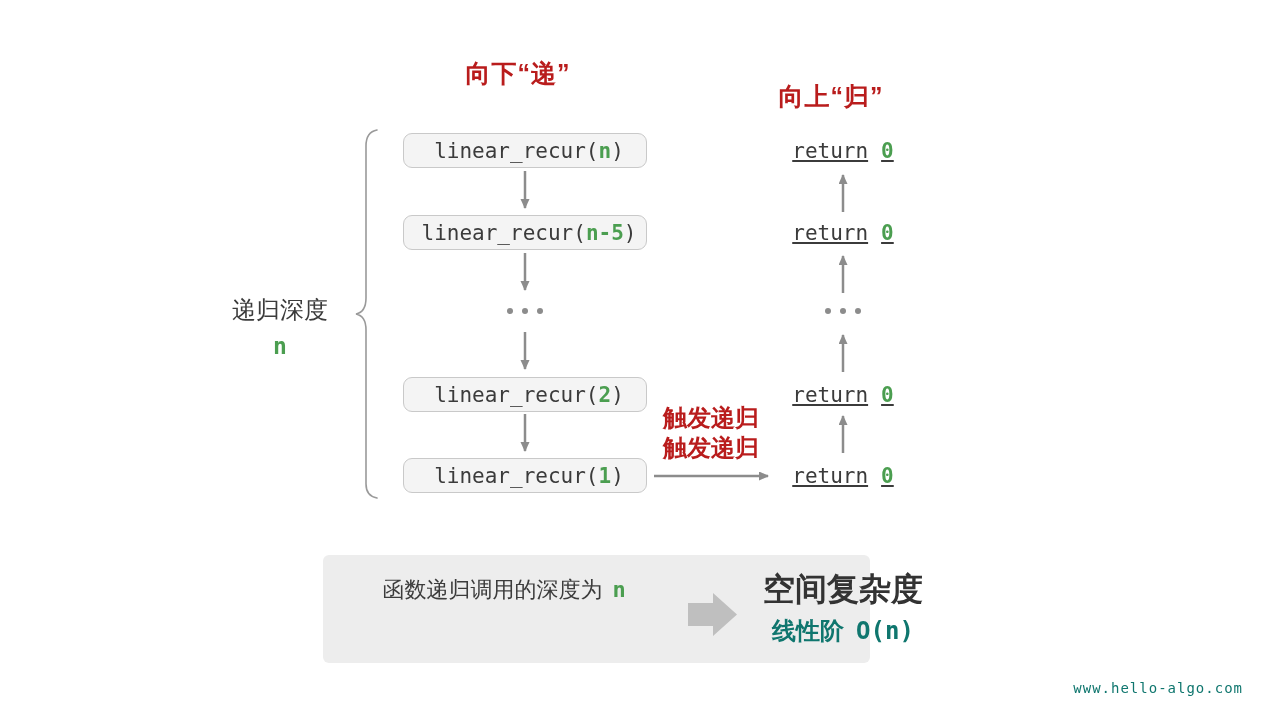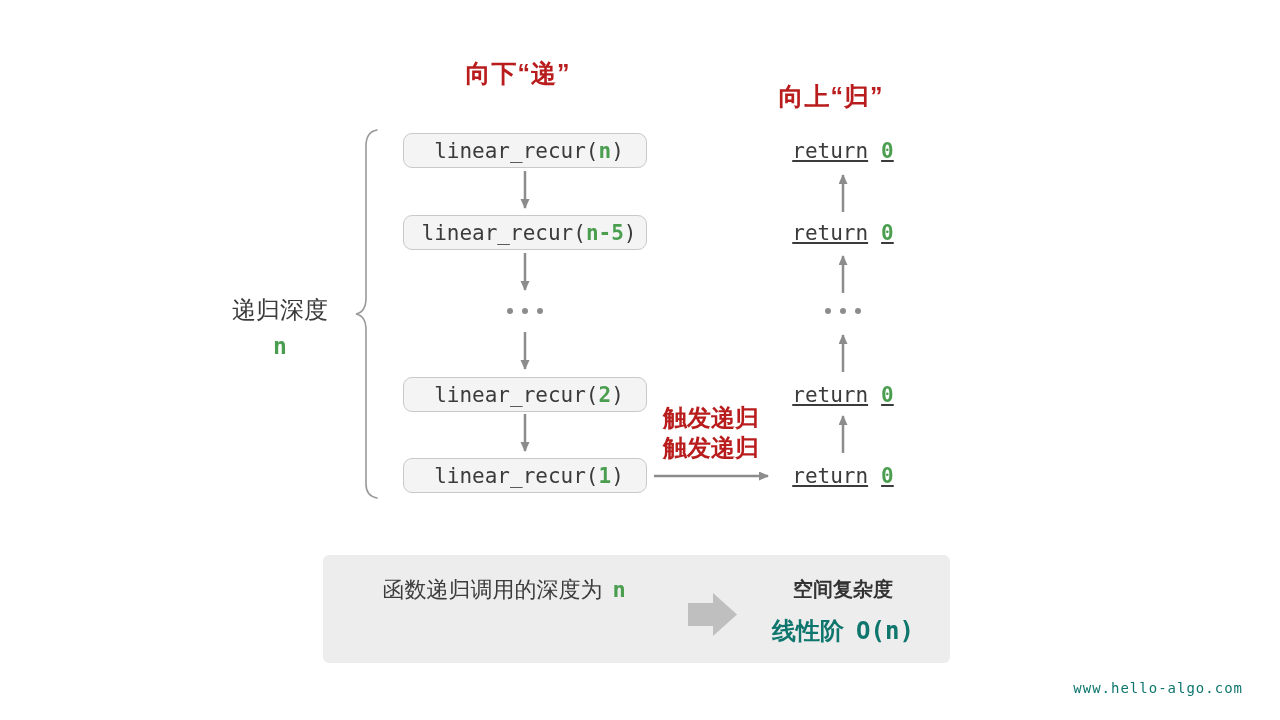--- a/index.html
+++ b/index.html
@@ -127,21 +127,21 @@
     color: #b91c1c;
     line-height: 30px;
     white-space: nowrap;
   }
 
   
   .summary-panel {
     position: absolute;
     left: 323px;
     top: 555px;
-    width: 627px;
+    width: 547px;
     height: 108px;
     background: #ededed;
     border-radius: 6px;
   }
   .panel-left {
     position: absolute;
     left: 0;
     top: 14px;
     width: 362px;
     text-align: center;
@@ -157,21 +157,21 @@
   .panel-left .sp-r { margin-right: 10px; }
   .panel-right {
     position: absolute;
     left: 420px;
     top: 14px;
     width: 200px;
     text-align: center;
     white-space: nowrap;
   }
   .panel-right .line { height: 41px; line-height: 41px; }
-  .panel-right .title { font-size: 20px; font-weight: 700; color: #333333; }
+  .panel-right .title { font-size: 32px; font-weight: 700; color: #333333; }
   .panel-right .result { font-size: 24px; font-weight: 700; color: #0f766e; }
   .panel-right .result .mono {
     font-family: "DejaVu Sans Mono", monospace;
     margin-left: 12px;
   }
 
   
   .watermark {
     position: absolute;
     right: 37px;

